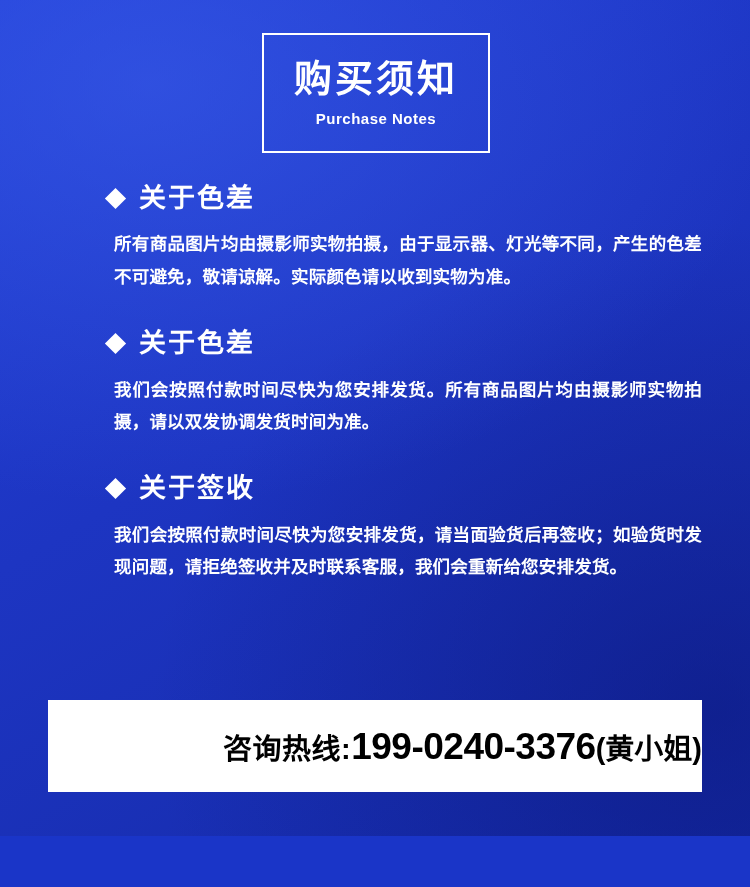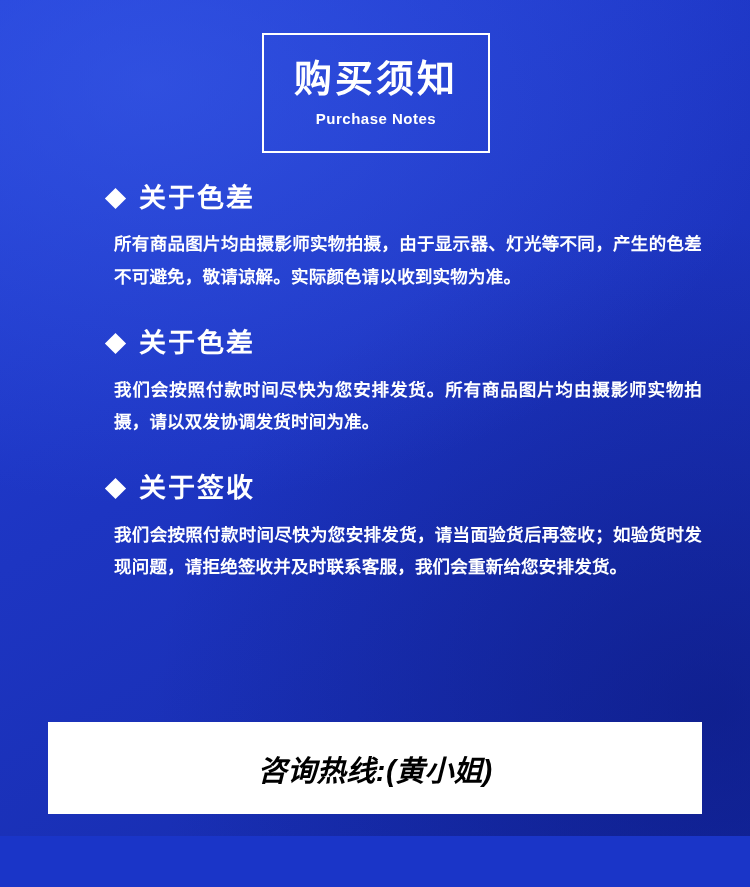--- a/index.html
+++ b/index.html
@@ -102,29 +102,28 @@
 
   
   .section.s1 { margin-bottom: 34px; }
   .section.s2 { margin-bottom: 34px; }
   .section.s3 { margin-bottom: 0; }
 
   
   .hotline {
     position: absolute;
     left: 48px;
-    top: 722px;
+    top: 700px;
     width: 654px;
     height: 92px;
     background: #ffffff;
     display: flex;
     align-items: center;
-    justify-content: center;
+    justify-content: flex-end;
     box-sizing: border-box;
-    font-style: italic;
   }
   .hotline-text {
     color: #000000;
     font-weight: bold;
     white-space: nowrap;
     display: flex;
     align-items: baseline;
     justify-content: center;
   }
   .hotline-label {
@@ -174,16 +173,17 @@
         <span class="section-title">关于签收</span>
       </div>
       <div class="section-body">我们会按照付款时间尽快为您安排发货，请当面验货后再签收；如验货时发现问题，请拒绝签收并及时联系客服，我们会重新给您安排发货。</div>
     </div>
 
   </div>
 
   <div class="hotline">
     <div class="hotline-text">
       <span class="hotline-label">咨询热线:</span>
+      <span class="hotline-number">199-0240-3376</span>
       <span class="hotline-suffix">(黄小姐)</span>
     </div>
   </div>
 </div>
 
 </body></html>

